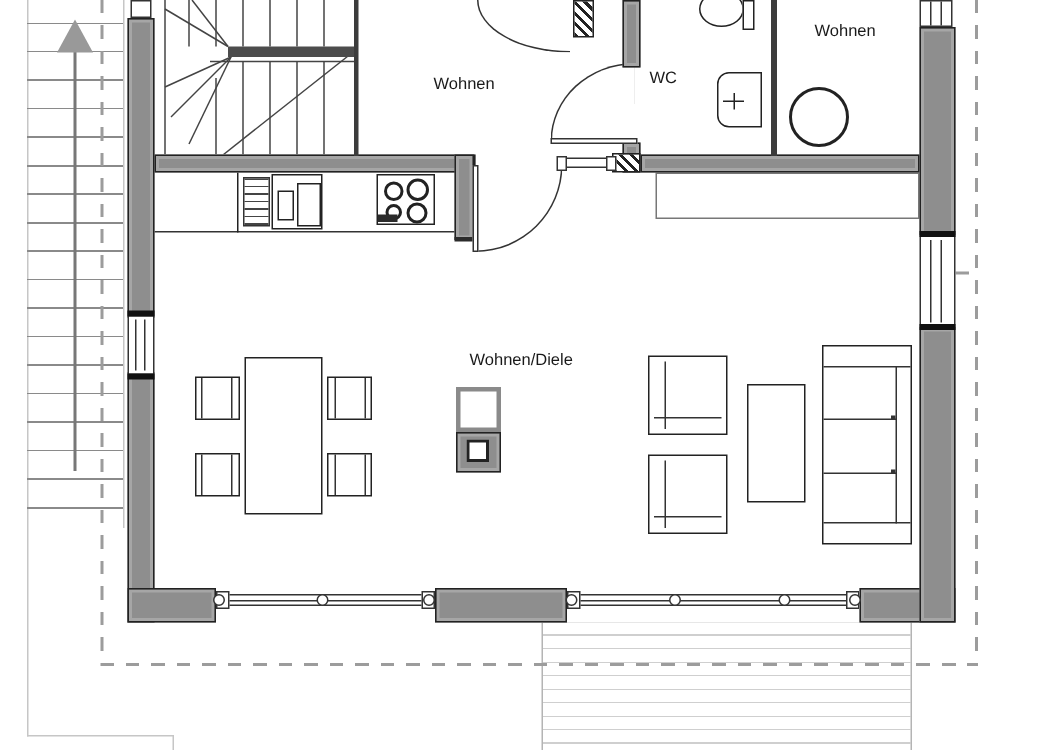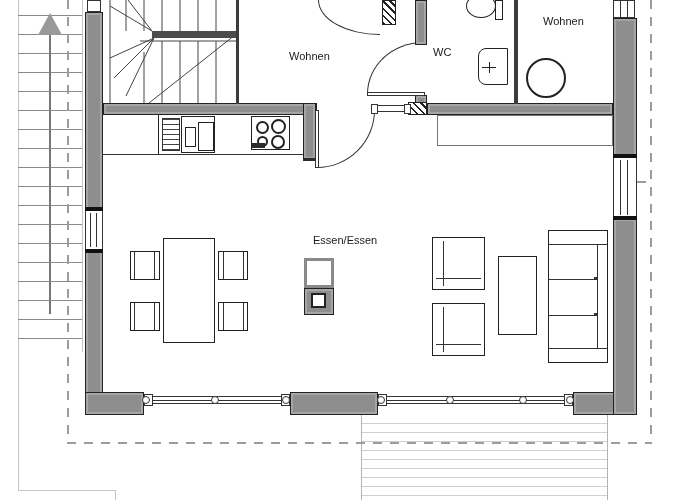--- a/index.html
+++ b/index.html
@@ -205,15 +205,15 @@
     <div class="glaze" style="right:9px;top:13px;bottom:13px;width:1px"></div>
     <div class="glaze" style="left:0;right:9px;top:48px;height:1px"></div>
     <div class="glaze" style="left:0;right:9px;top:84px;height:1px"></div>
     <div class="glaze" style="right:10px;top:46px;width:3px;height:3px"></div>
     <div class="glaze" style="right:10px;top:82px;width:3px;height:3px"></div>
   </div>
 
   <div class="abs lbl" style="left:289px;top:50px">Wohnen</div>
   <div class="abs lbl" style="left:433px;top:46px">WC</div>
   <div class="abs lbl" style="left:543px;top:15px">Wohnen</div>
-  <div class="abs lbl" style="left:313px;top:234px">Essen/Essen</div>
+  <div class="abs lbl" style="left:313px;top:234px">Wohnen/Diele</div>
 
 </div>
 
 </body></html>

